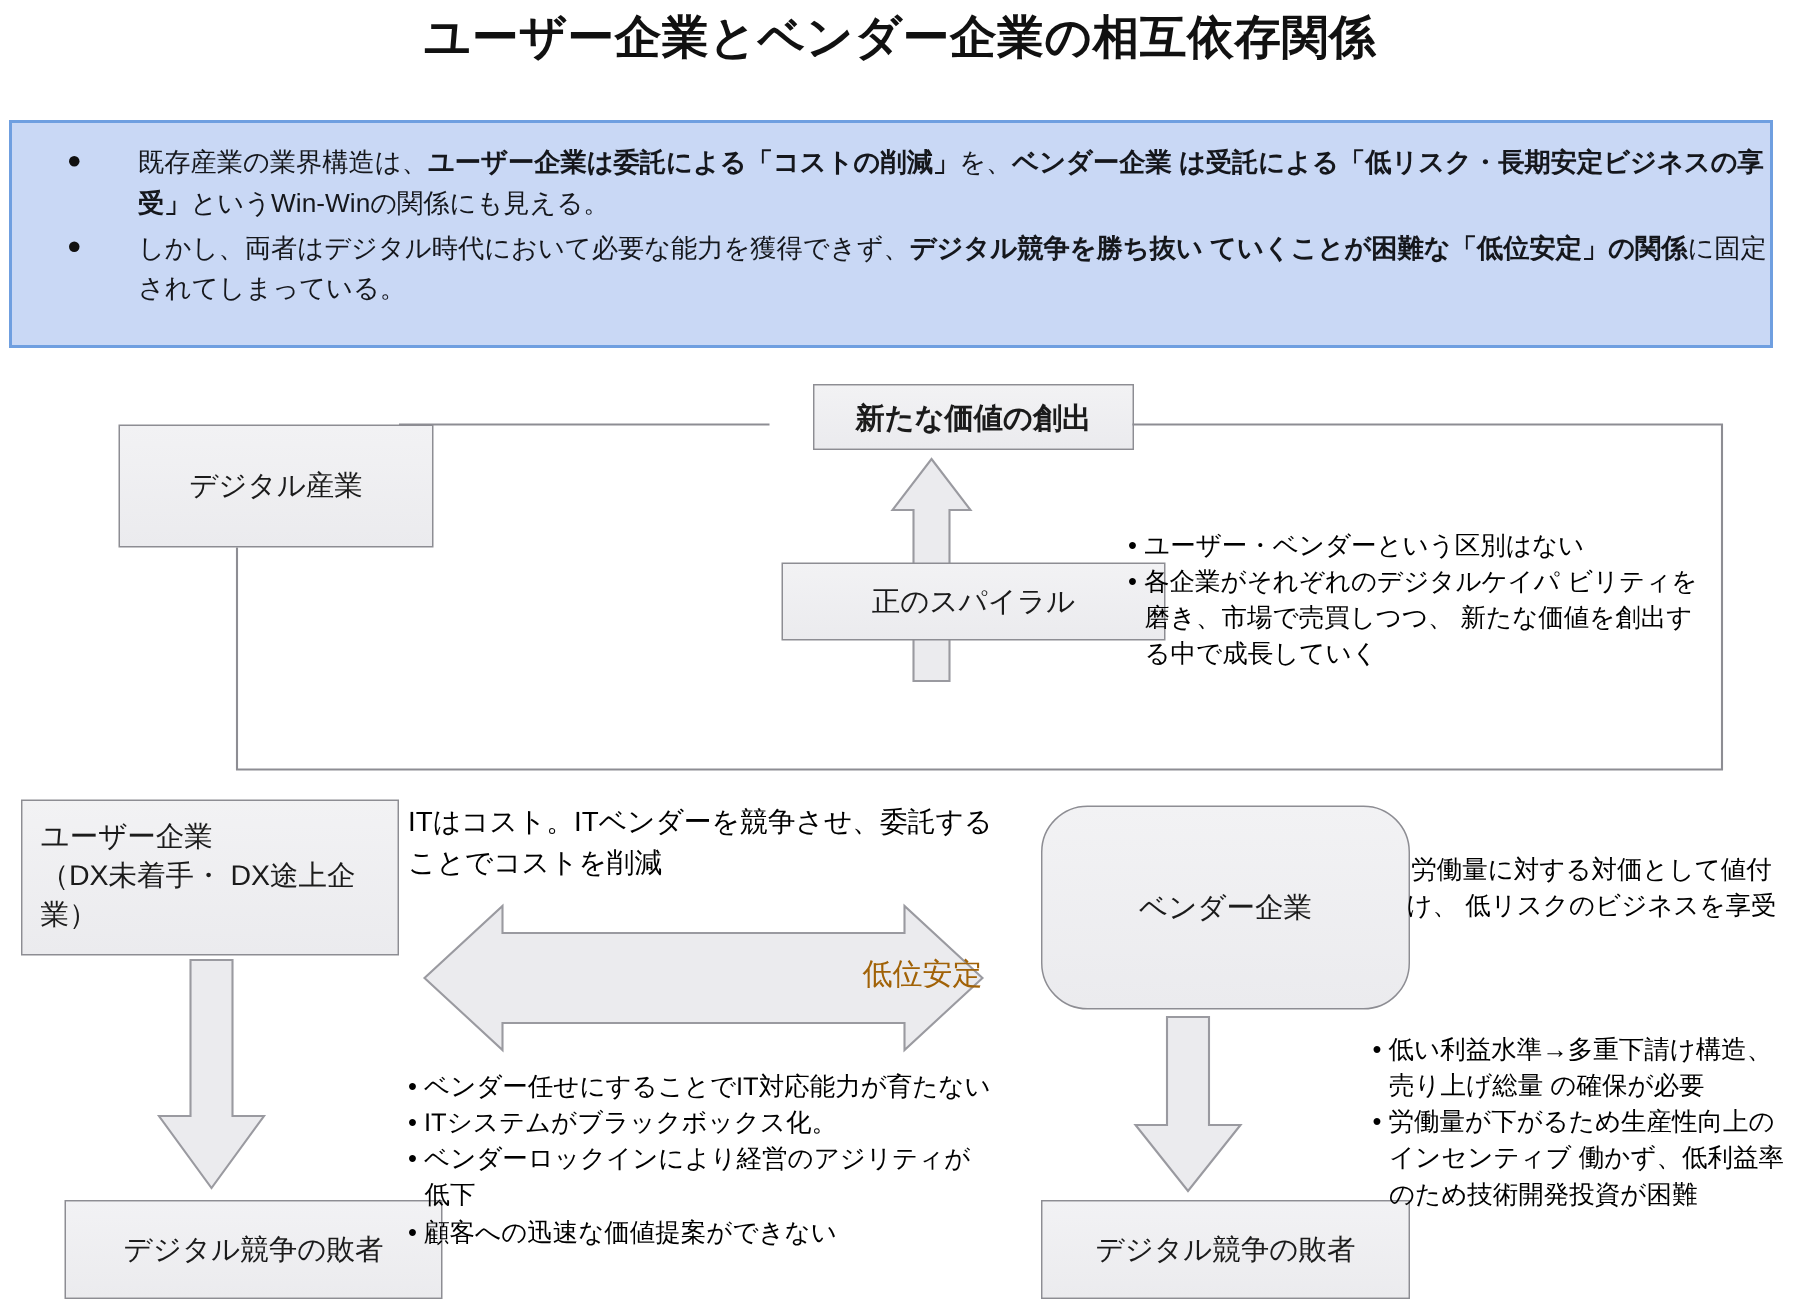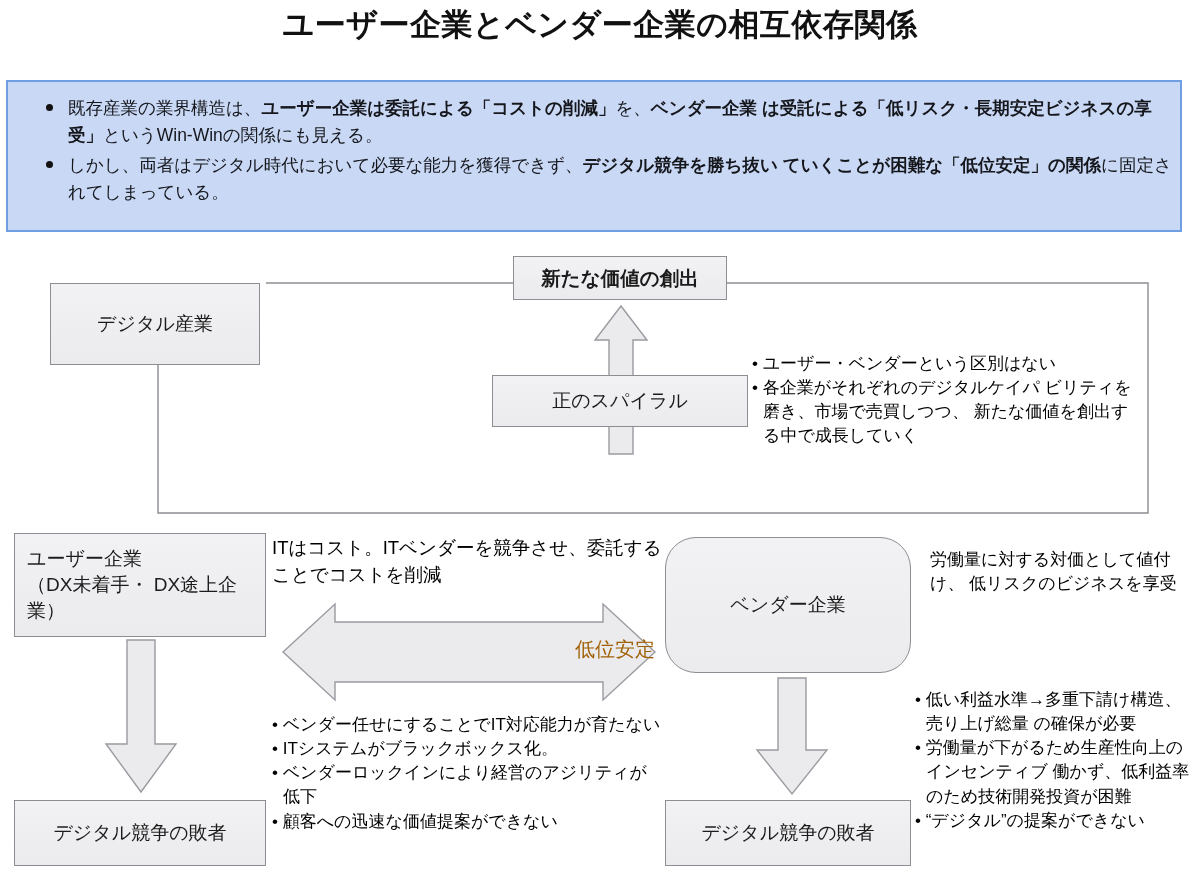--- a/index.html
+++ b/index.html
@@ -15,40 +15,40 @@
     left:0;top:4px;width:1200px;text-align:center;
     font-size:31px;font-weight:bold;letter-spacing:.5px;color:#111;
   }
 
   
   #summary-banner{
     left:6px;top:80px;width:1176px;height:152px;
     background:#c9d8f5;border:2px solid #6f9fe0;box-sizing:border-box;
   }
   .bullet-row{
-    position:relative;padding-left:60px;
+    position:relative;padding-left:84px;
     font-size:17.5px;line-height:1.55;color:#15171c;
   }
   #banner-bullet-1{margin-top:13px;}
   #banner-bullet-2{margin-top:3px;}
   .bullet-dot{
     position:absolute;left:38px;top:9px;width:7px;height:7px;
     border-radius:50%;background:#111;
   }
   .b{font-weight:bold;}
 
   
   .dbox{
     box-sizing:border-box;
     background:linear-gradient(180deg,#f2f2f4 0%,#ebebee 100%);
     border:1.4px solid #8d8d93;
     display:flex;align-items:center;
     font-size:19px;color:#1b1b1b;
   }
-  .dbox.center{justify-content:center;text-align:right;}
+  .dbox.center{justify-content:center;text-align:right;margin-left:29px;}
   .dbox.lead{padding:14px 12px;line-height:1.38;}
 
   
   #box-digital-industry{left:50px;top:283px;width:210px;height:82px;font-family:Liberation Mono, monospace;}
   #box-new-value{
     left:513px;top:256px;width:214px;height:44px;
     font-weight:bold;font-size:19.5px;
   }
   #box-positive-spiral{left:492px;top:375px;width:256px;height:52px;font-size:19px;}
   #box-user-company{left:14px;top:533px;width:252px;height:104px;}
@@ -69,21 +69,21 @@
     left:283px;top:636px;width:372px;text-align:right;
     font-size:20px;color:#a16207;
   }
 
   
   .ftext{font-size:17px;line-height:1.42;color:#000000;}
   .ftext .li{display:block;text-indent:-11px;padding-left:11px;}
   #text-digital-industry-notes{left:752px;top:352px;width:390px;}
   #text-it-is-cost{left:272px;top:535px;width:390px;font-size:18.5px;line-height:1.45;}
   #text-user-drawbacks{left:272px;top:713px;width:390px;}
-  #text-vendor-benefit{left:930px;top:548px;width:262px;}
+  #text-vendor-benefit{left:930px;top:568px;width:262px;text-align:center;}
   #text-vendor-drawbacks{left:915px;top:688px;width:282px;}
 </style>
 </head>
 <body>
 
 <div class="abs" id="page-title">ユーザー企業とベンダー企業の相互依存関係</div>
 
 <div class="abs" id="summary-banner">
   <div class="bullet-row" id="banner-bullet-1">
     <span class="bullet-dot"></span>
@@ -160,14 +160,13 @@
 
 <div class="abs dbox center" id="box-loser-right">
   <span>デジタル競争の敗者</span>
 </div>
 
 <div class="abs ftext" id="text-vendor-benefit">労働量に対する対価として値付け、 低リスクのビジネスを享受</div>
 
 <div class="abs ftext" id="text-vendor-drawbacks">
   <span class="li">• <span>低い利益水準→多重下請け構造、売り上げ総量 の確保が必要</span></span>
   <span class="li">• <span>労働量が下がるため生産性向上のインセンティブ 働かず、低利益率のため技術開発投資が困難</span></span>
-  <span class="li">• <span>“デジタル”の提案ができない</span></span>
 </div>
 
 </body></html>

